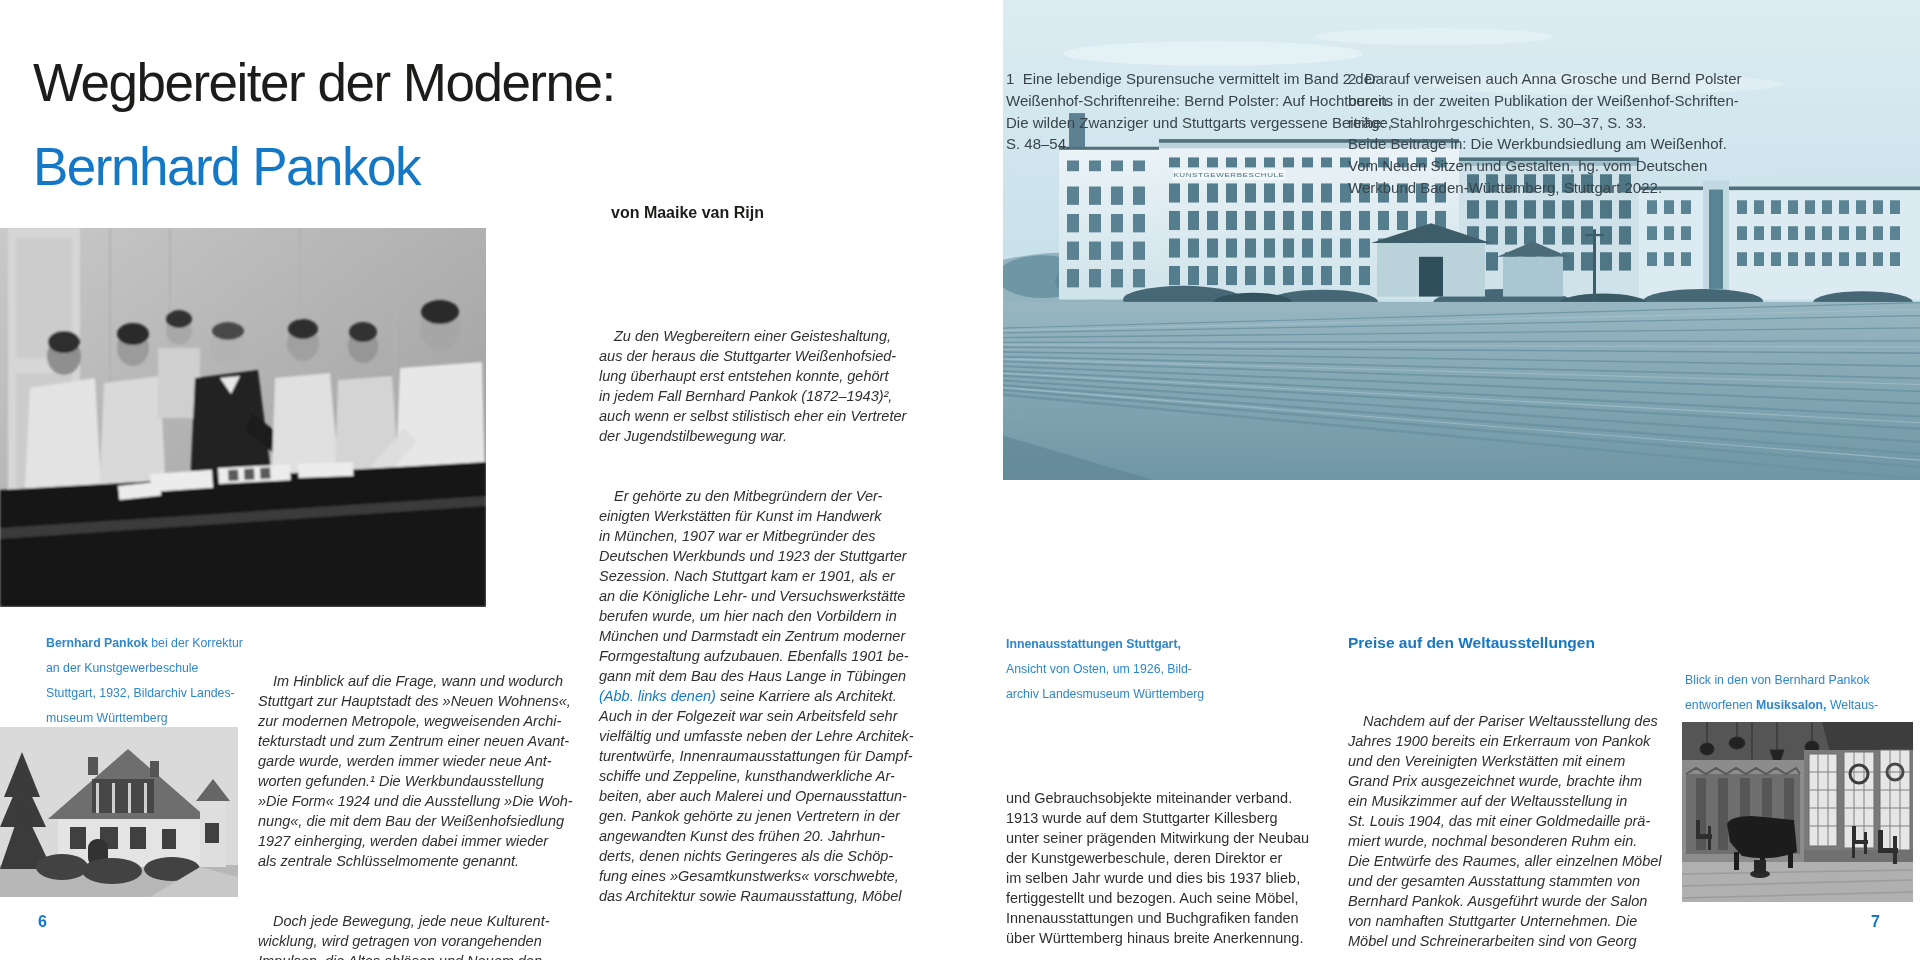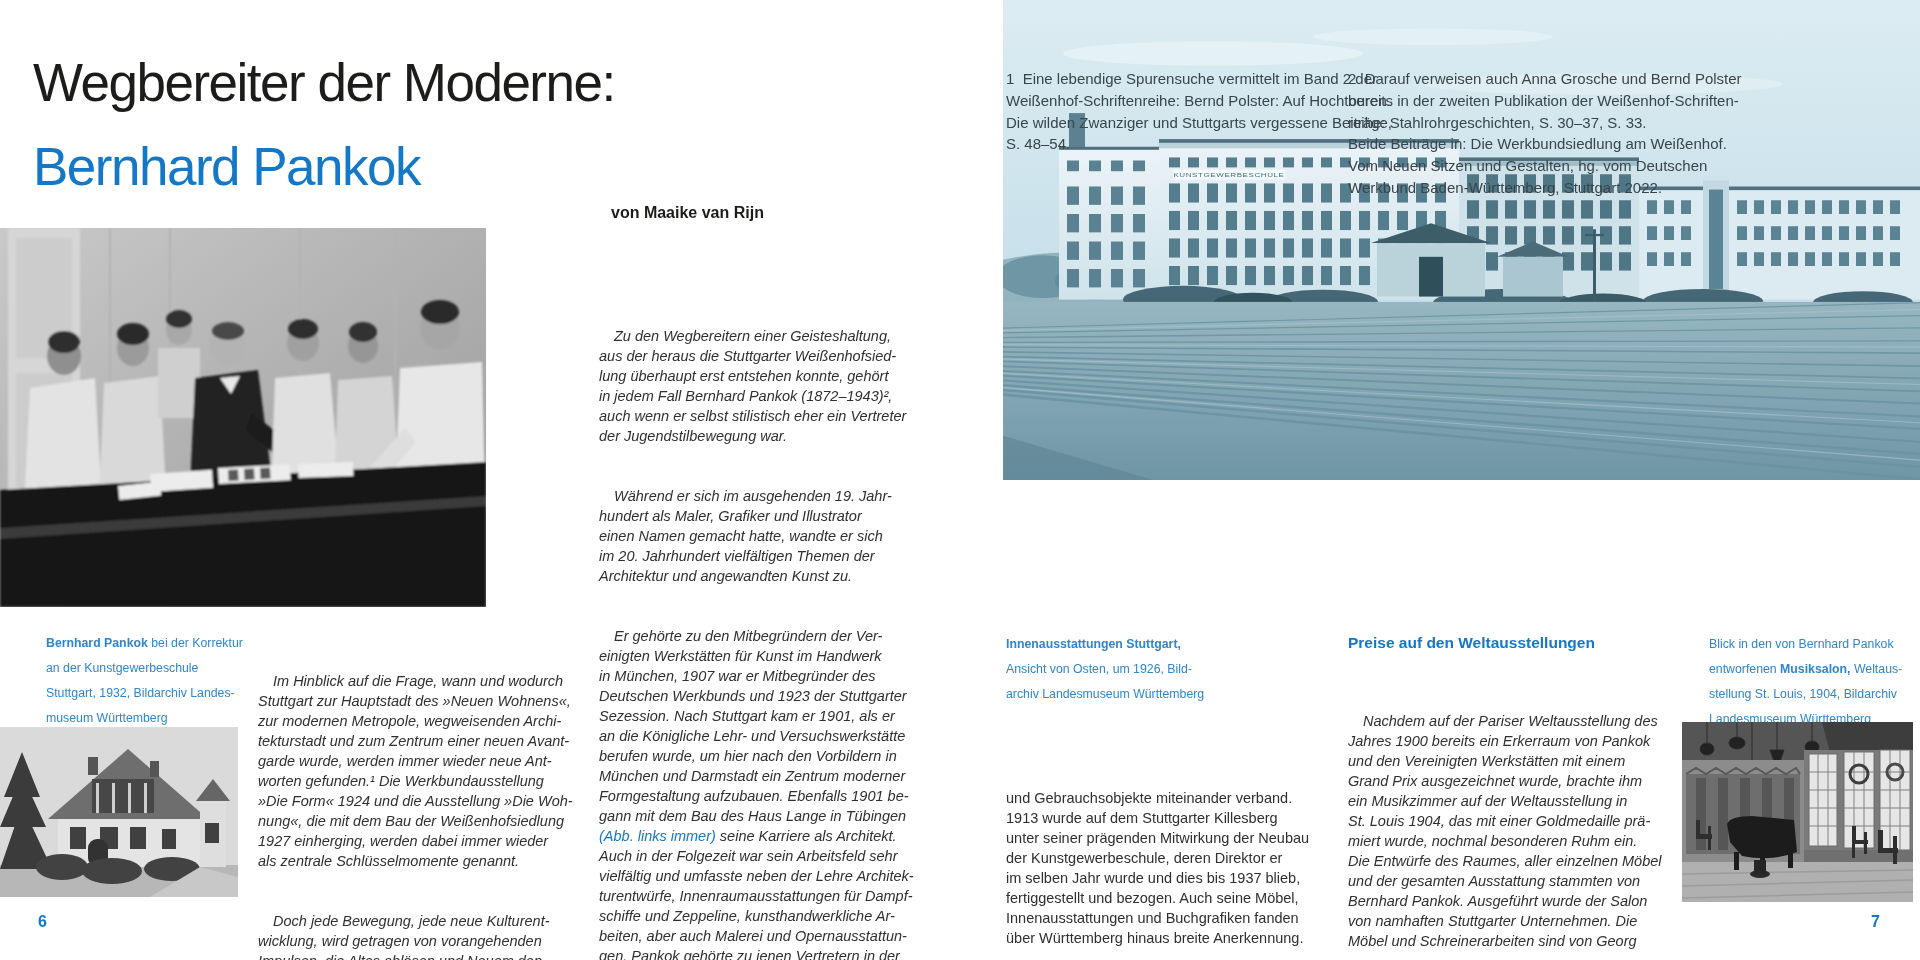--- a/index.html
+++ b/index.html
@@ -172,36 +172,31 @@
       </svg>
     </figure>
 
     <div class="col" style="left:599px;top:286px;">
       <p class="indent">Zu den Wegbereitern einer Geisteshaltung,
 aus der heraus die Stuttgarter Weißenhofsied-
 lung überhaupt erst entstehen konnte, gehört
 in jedem Fall Bernhard Pankok (1872–1943)²,
 auch wenn er selbst stilistisch eher ein Vertreter
 der Jugendstilbewegung war.</p>
-      <p class="indent">Während er sich im ausgehenden 19. Jahr-
-hundert als Maler, Grafiker und Illustrator
-einen Namen gemacht hatte, wandte er sich
-im 20. Jahrhundert vielfältigen Themen der
-Architektur und angewandten Kunst zu.</p>
       <p class="indent"><span>Er gehörte zu den Mitbegründern der Ver-
 einigten Werkstätten für Kunst im Handwerk
 in München, 1907 war er Mitbegründer des
 Deutschen Werkbunds und 1923 der Stuttgarter
 Sezession. Nach Stuttgart kam er 1901, als er
 an die Königliche Lehr- und Versuchswerkstätte
 berufen wurde, um hier nach den Vorbildern in
 München und Darmstadt ein Zentrum moderner
 Formgestaltung aufzubauen. Ebenfalls 1901 be-
 gann mit dem Bau des Haus Lange in Tübingen
-</span><span class="link">(Abb. links immer)</span><span> seine Karriere als Architekt.
+</span><span class="link">(Abb. links denen)</span><span> seine Karriere als Architekt.
 Auch in der Folgezeit war sein Arbeitsfeld sehr
 vielfältig und umfasste neben der Lehre Architek-
 turentwürfe, Innenraumausstattungen für Dampf-
 schiffe und Zeppeline, kunsthandwerkliche Ar-
 beiten, aber auch Malerei und Opernausstattun-
 gen. Pankok gehörte zu jenen Vertretern in der
 angewandten Kunst des frühen 20. Jahrhun-
 derts, denen nichts Geringeres als die Schöp-
 fung eines »Gesamtkunstwerks« vorschwebte,
 das Architektur sowie Raumausstattung, Möbel</span></p>
@@ -530,21 +525,21 @@
 ein Musikzimmer auf der Weltausstellung in
 St. Louis 1904, das mit einer Goldmedaille prä-
 miert wurde, nochmal besonderen Ruhm ein.
 Die Entwürfe des Raumes, aller einzelnen Möbel
 und der gesamten Ausstattung stammten von
 Bernhard Pankok. Ausgeführt wurde der Salon
 von namhaften Stuttgarter Unternehmen. Die
 Möbel und Schreinerarbeiten sind von Georg</p>
     </div>
 
-    <div class="caption" style="left:1685px;top:632px;margin-left:24px;"><span>Blick in den von Bernhard Pankok
+    <div class="caption" style="left:1685px;top:668px;"><span>Blick in den von Bernhard Pankok
 entworfenen </span><span class="b">Musiksalon,</span><span> Weltaus-
 stellung St. Louis, 1904, Bildarchiv
 Landesmuseum Württemberg</span></div>
 
     <figure style="left:1682px;top:722px;width:231px;height:180px;">
       <svg viewBox="0 0 231 180" preserveAspectRatio="none" aria-hidden="true">
         <defs>
             <filter id="soft3">
               <feGaussianBlur stdDeviation="0.6"></feGaussianBlur>
             </filter>

